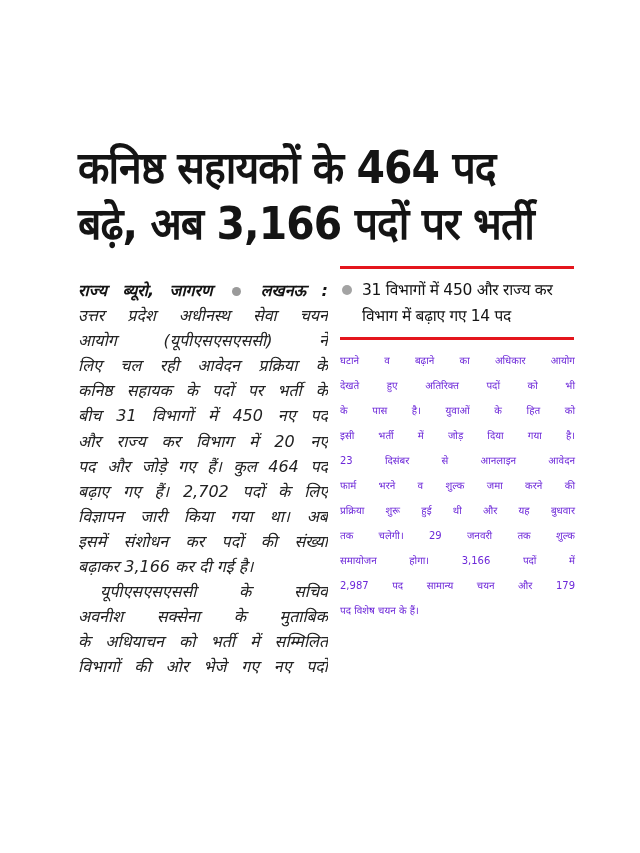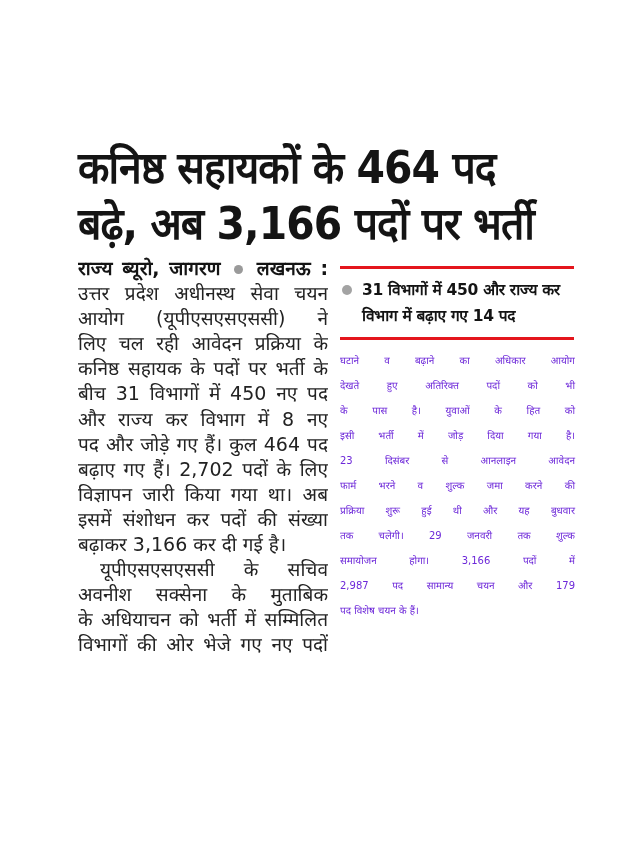--- a/index.html
+++ b/index.html
@@ -35,26 +35,27 @@
       color: #141414;
       letter-spacing: -1px;
       white-space: nowrap;
       transform: scaleX(0.93);
       transform-origin: left top;
     }
     .headline .line { display: block; }
     .col-left {
       position: absolute;
       left: 0;
-      top: 116px;
+      top: 138px;
       width: 250px;
-      font-size: 19px;
+      font-size: 16px;
       line-height: 25.1px;
       color: #222;
       text-align: justify;
+      font-style: italic;
     }
     .dateline {
       font-weight: bold;
       color: #141414;
     }
     .dateline .dot {
       display: inline-block;
       width: 9px;
       height: 9px;
       border-radius: 50%;
@@ -74,21 +75,21 @@
       width: 234px;
     }
     .highlights {
       margin: 8px 0 8px 0;
       padding: 0;
       list-style: none;
     }
     .highlights li {
       position: relative;
       padding-left: 22px;
-      font-weight: bold;
+      font-weight: normal;
       font-size: 15.5px;
       line-height: 26px;
       color: #141414;
       margin-bottom: 4px;
       letter-spacing: -0.3px;
     }
     .highlights .bullet {
       position: absolute;
       left: 2px;
       top: 8px;
@@ -133,21 +134,21 @@
     <span class="ln dateline">
       <span>राज्य ब्यूरो, जागरण</span>
       <span class="dot"></span>
       <span>लखनऊ :</span>
     </span>
     <span class="ln">उत्तर प्रदेश अधीनस्थ सेवा चयन</span>
     <span class="ln">आयोग (यूपीएसएसएससी) ने</span>
     <span class="ln">लिए चल रही आवेदन प्रक्रिया के</span>
     <span class="ln">कनिष्ठ सहायक के पदों पर भर्ती के</span>
     <span class="ln">बीच 31 विभागों में 450 नए पद</span>
-    <span class="ln">और राज्य कर विभाग में 8 नए</span>
+    <span class="ln">और राज्य कर विभाग में 20 नए</span>
     <span class="ln">पद और जोड़े गए हैं। कुल 464 पद</span>
     <span class="ln">बढ़ाए गए हैं। 2,702 पदों के लिए</span>
     <span class="ln">विज्ञापन जारी किया गया था। अब</span>
     <span class="ln">इसमें संशोधन कर पदों की संख्या</span>
     <span class="ln end">बढ़ाकर 3,166 कर दी गई है।</span>
     <span class="ln ind">यूपीएसएसएससी के सचिव</span>
     <span class="ln">अवनीश सक्सेना के मुताबिक</span>
     <span class="ln">के अधियाचन को भर्ती में सम्मिलित</span>
     <span class="ln">विभागों की ओर भेजे गए नए पदों</span>
   </div>

